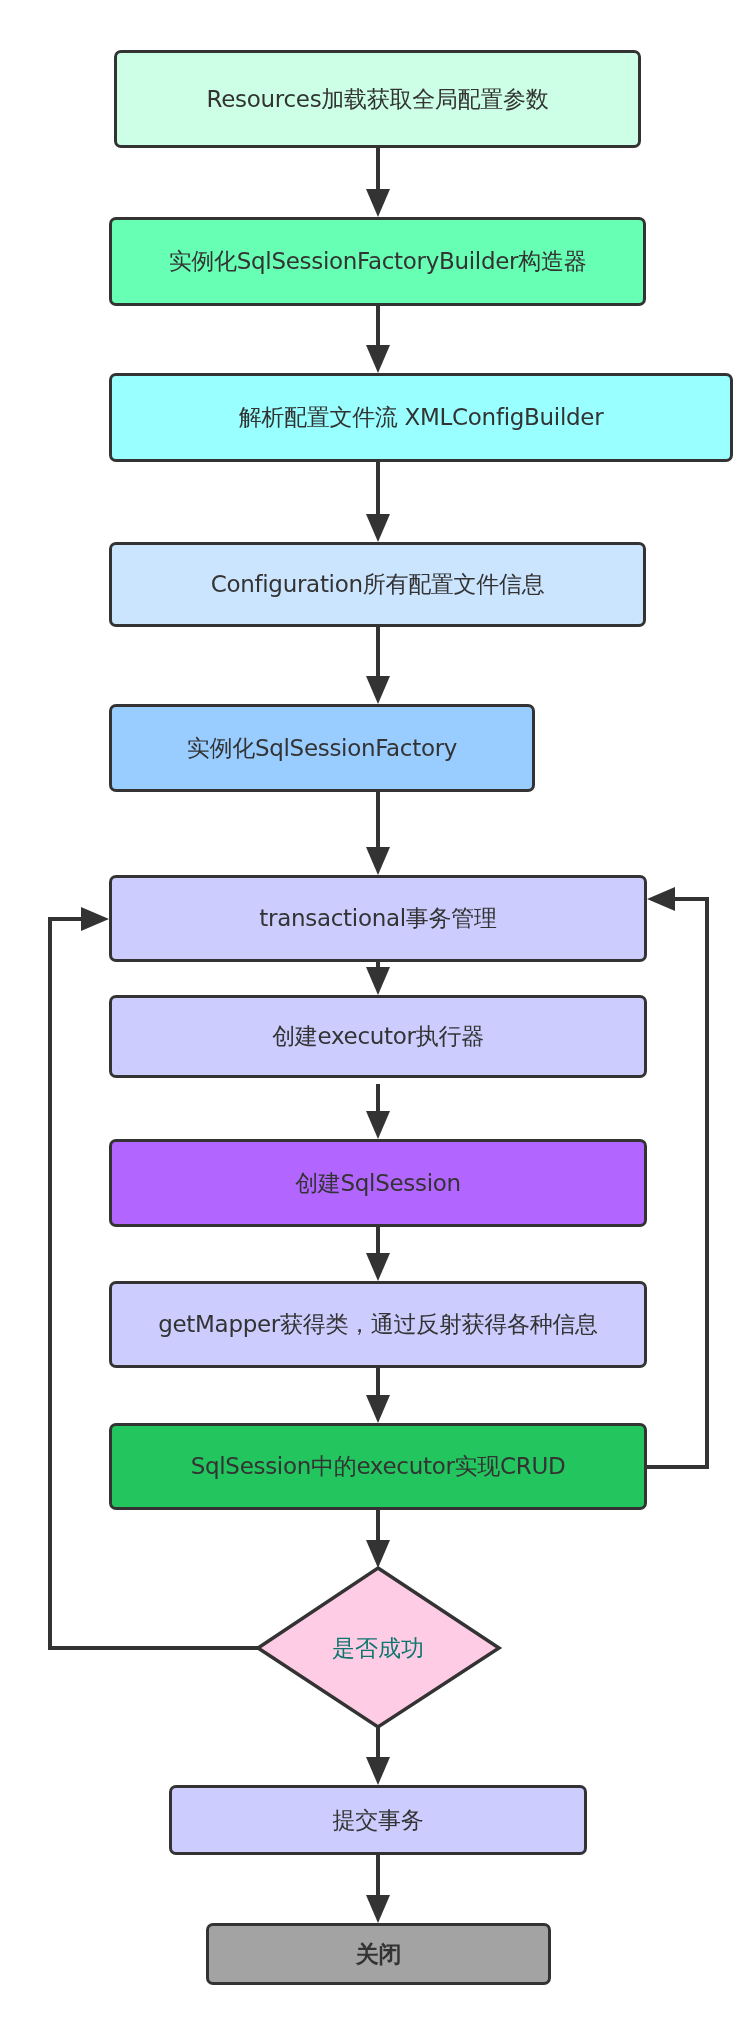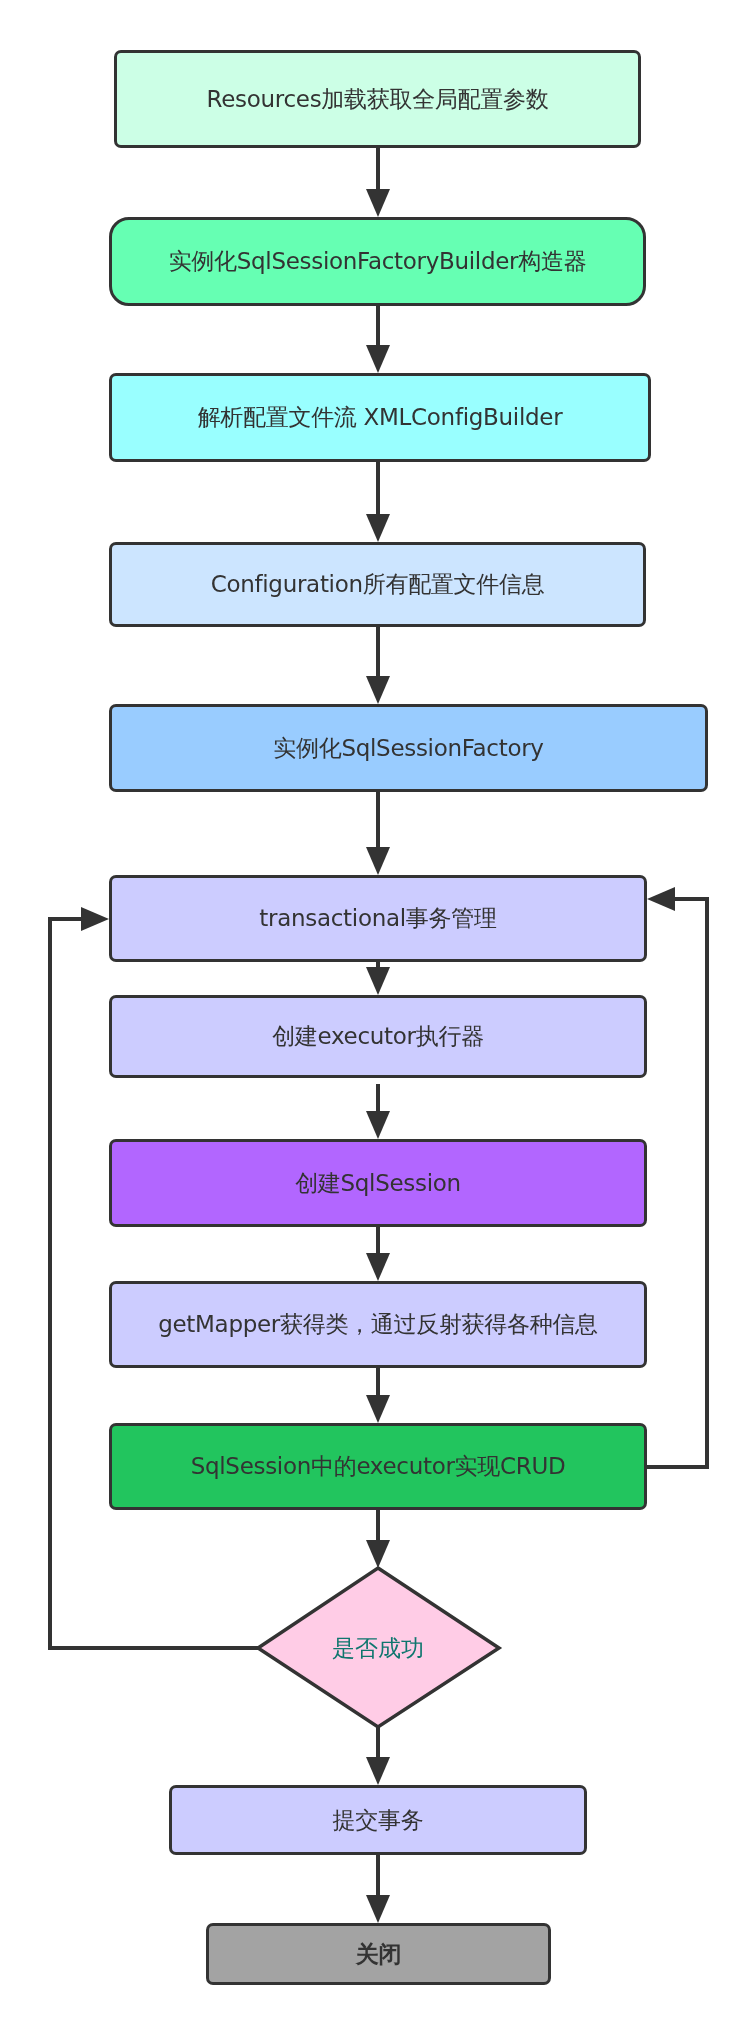--- a/index.html
+++ b/index.html
@@ -45,24 +45,24 @@
         <polygon points="109,919 81,907 81,931" fill="#333333"></polygon>
         <polyline points="378,1727 378,1765" fill="none" stroke="#333333" stroke-width="4"></polyline>
         <polygon points="378,1785 366,1757 390,1757" fill="#333333"></polygon>
         <polyline points="378,1855 378,1903" fill="none" stroke="#333333" stroke-width="4"></polyline>
         <polygon points="378,1923 366,1895 390,1895" fill="#333333"></polygon>
       </g>
     <polygon id="diamond-shape" points="378,1568 499,1648 378,1727 258,1648" fill="#ffcce6" stroke="#333333" stroke-width="3.5" stroke-linejoin="miter"></polygon>
   </svg>
 
   <div class="node" id="n1" style="left: 114px; top: 50px; width: 527px; height: 98px; background: rgb(204, 255, 230);">Resources加载获取全局配置参数</div>
-  <div class="node" id="n2" style="left: 109px; top: 217px; width: 537px; height: 89px; background: rgb(102, 255, 179); border-radius: 20px;">实例化SqlSessionFactoryBuilder构造器</div>
-  <div class="node" id="n3" style="left: 109px; top: 373px; width: 542px; height: 89px; background: rgb(153, 255, 255);">解析配置文件流 XMLConfigBuilder</div>
+  <div class="node" id="n2" style="left: 109px; top: 217px; width: 537px; height: 89px; background: rgb(102, 255, 179);">实例化SqlSessionFactoryBuilder构造器</div>
+  <div class="node" id="n3" style="left: 109px; top: 373px; width: 624px; height: 89px; background: rgb(153, 255, 255);">解析配置文件流 XMLConfigBuilder</div>
   <div class="node" id="n4" style="left: 109px; top: 542px; width: 537px; height: 85px; background: rgb(204, 229, 255);">Configuration所有配置文件信息</div>
-  <div class="node" id="n5" style="left: 109px; top: 704px; width: 599px; height: 88px; background: rgb(153, 204, 255);">实例化SqlSessionFactory</div>
+  <div class="node" id="n5" style="left: 109px; top: 704px; width: 426px; height: 88px; background: rgb(153, 204, 255);">实例化SqlSessionFactory</div>
   <div class="node" id="n6" style="left: 109px; top: 875px; width: 538px; height: 87px; background: rgb(204, 204, 255);">transactional事务管理</div>
   <div class="node" id="n7" style="left: 109px; top: 995px; width: 538px; height: 83px; background: rgb(204, 204, 255);">创建executor执行器</div>
   <div class="node" id="n8" style="left: 109px; top: 1139px; width: 538px; height: 88px; background: rgb(178, 102, 255);">创建SqlSession</div>
   <div class="node" id="n9" style="left: 109px; top: 1281px; width: 538px; height: 87px; background: rgb(204, 204, 255); text-align: right;">getMapper获得类，通过反射获得各种信息</div>
   <div class="node" id="n10" style="left: 109px; top: 1423px; width: 538px; height: 87px; background: #22c55e;">SqlSession中的executor实现CRUD</div>
   <div class="diamond-label" id="d1" style="left:298px;top:1618px;width:160px;height:60px;">是否成功</div>
   <div class="node" id="n11" style="left: 169px; top: 1785px; width: 418px; height: 70px; background: rgb(204, 204, 255);">提交事务</div>
   <div class="node" id="n12" style="left: 206px; top: 1923px; width: 345px; height: 62px; background: #a3a3a3; font-weight: bold;">关闭</div>
 </div>
 

